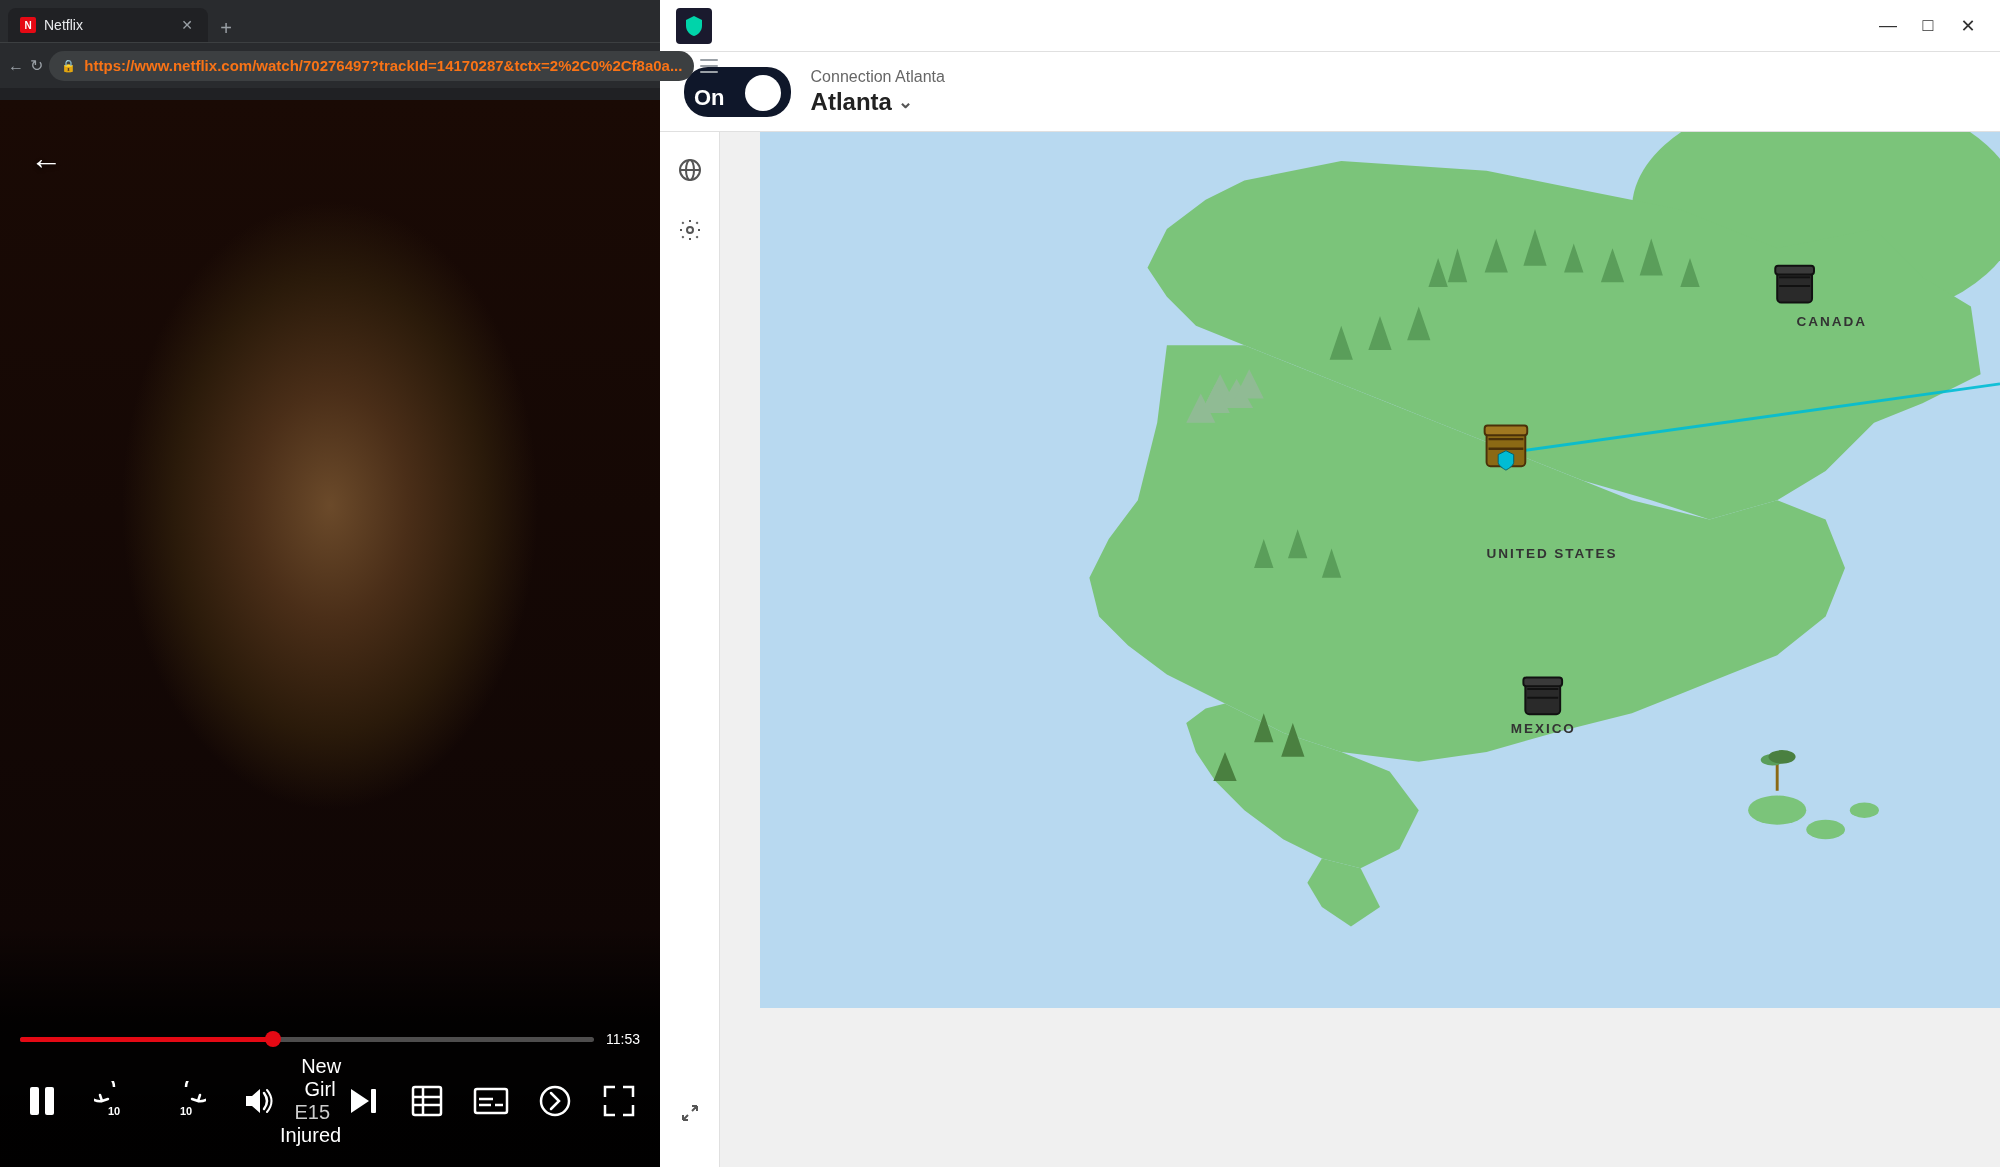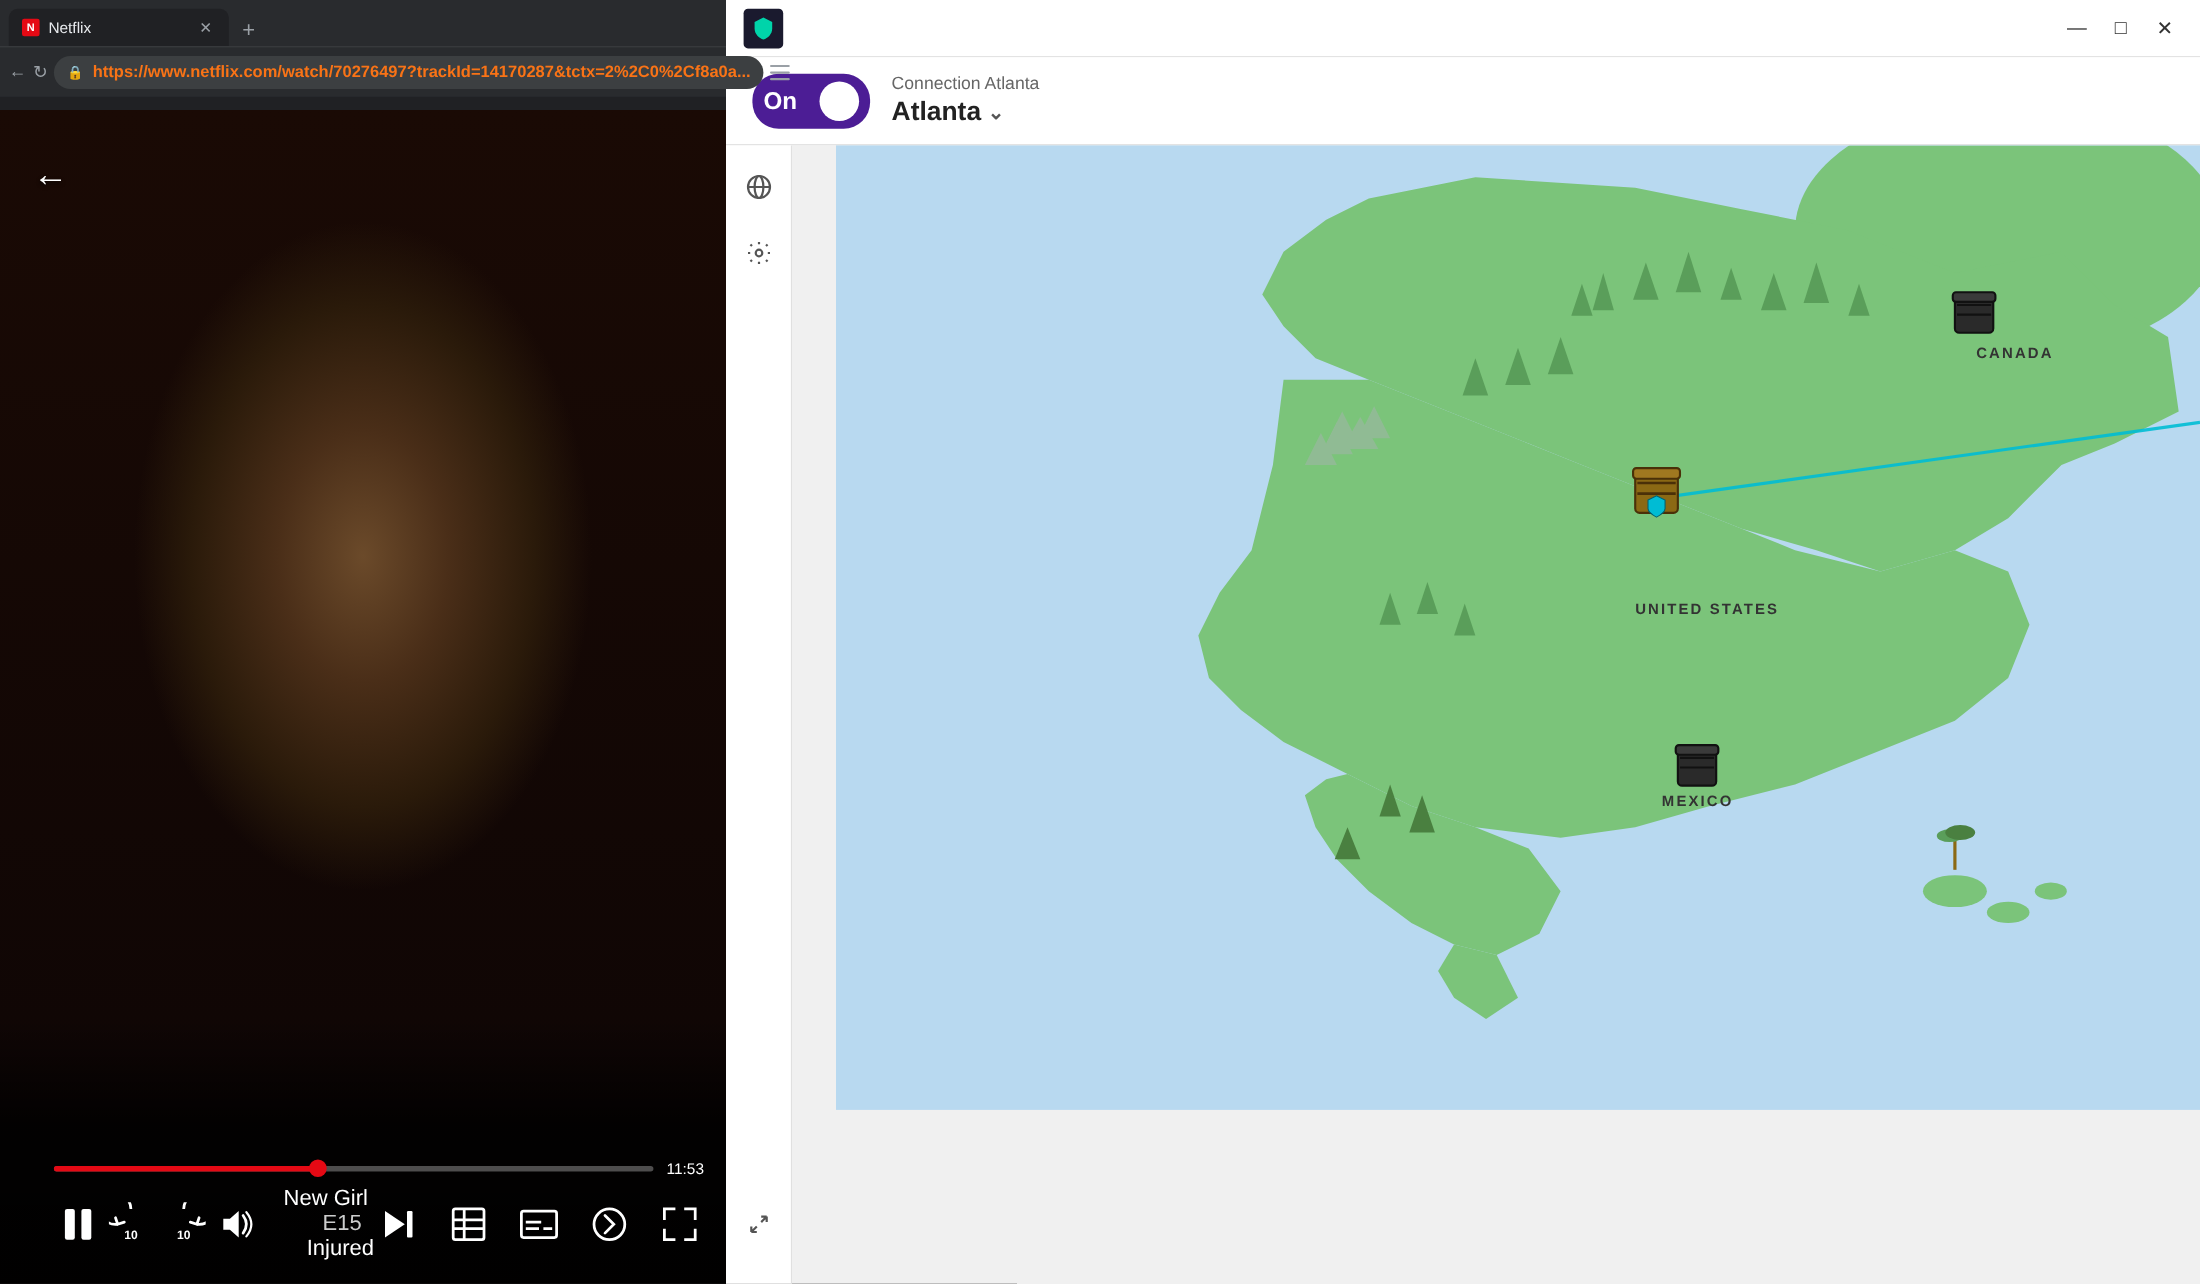--- a/index.html
+++ b/index.html
@@ -172,21 +172,20 @@
     
     .video-controls-overlay {
       position: absolute;
       bottom: 0; left: 0;
       width: 660px;
       height: 240px;
       background: linear-gradient(transparent, rgba(0,0,0,0.85) 40%, rgba(0,0,0,0.95) 100%);
       display: flex;
       flex-direction: column;
       justify-content: flex-end;
-      padding-left: 29px;
     }
 
     
     .progress-bar-container {
       padding: 0 20px;
       margin-bottom: 8px;
       display: flex;
       align-items: center;
       gap: 12px;
     }
@@ -224,21 +223,21 @@
     
     .controls-row {
       display: flex;
       align-items: center;
       padding: 0 20px 20px;
       justify-content: space-between;
     }
     .controls-left {
       display: flex;
       align-items: center;
-      gap: 4px;
+      gap: 28px;
     }
     .controls-center {
       flex: 1;
       display: flex;
       justify-content: center;
       align-items: center;
     }
     .controls-right {
       display: flex;
       align-items: center;
@@ -332,22 +331,22 @@
       height: 80px;
       background: #fff;
       display: flex;
       align-items: center;
       padding: 0 24px;
       gap: 20px;
       border-bottom: 1px solid #e0e0e0;
     }
     .vpn-toggle {
       display: flex;
-      align-items: center;
-      background: #4c1d95;
+      align-items: flex-end;
+      background: #0f172a;
       border-radius: 24px;
       padding: 6px 10px;
       gap: 20px;
       min-width: 100px;
       height: 50px;
     }
     .toggle-knob {
       width: 36px;
       height: 36px;
       background: #fff;

